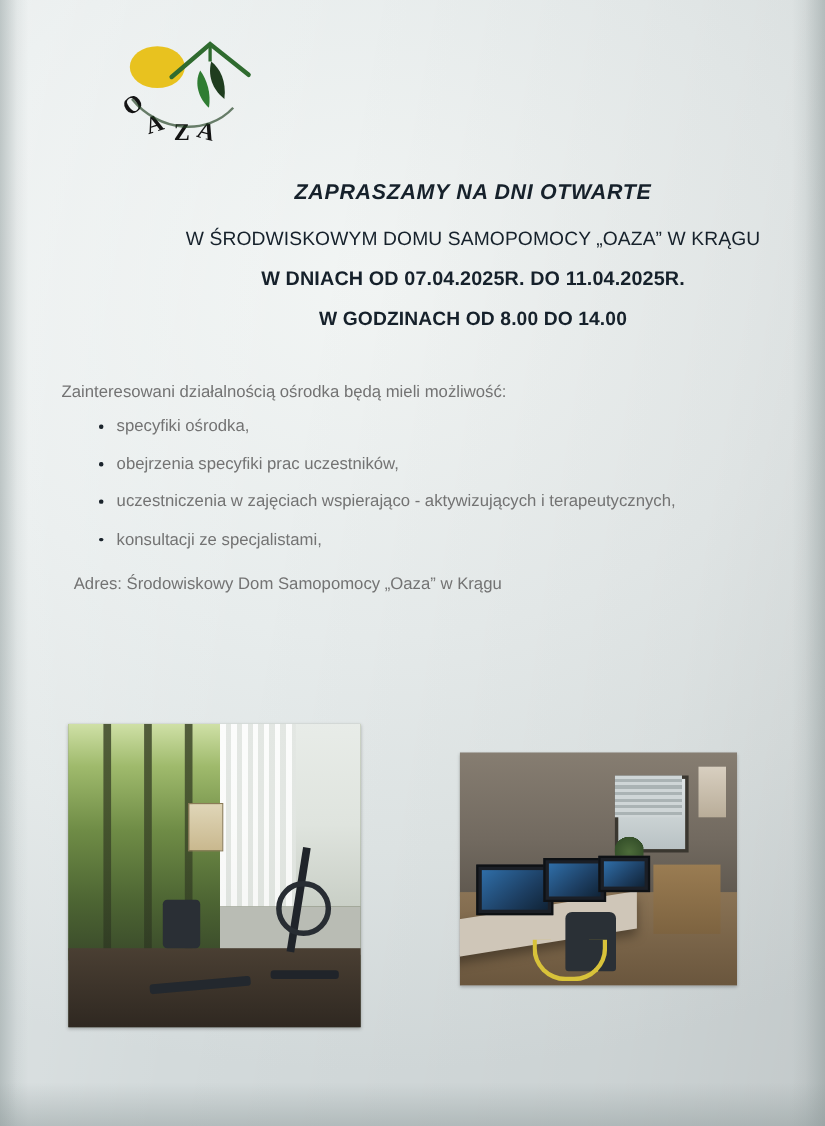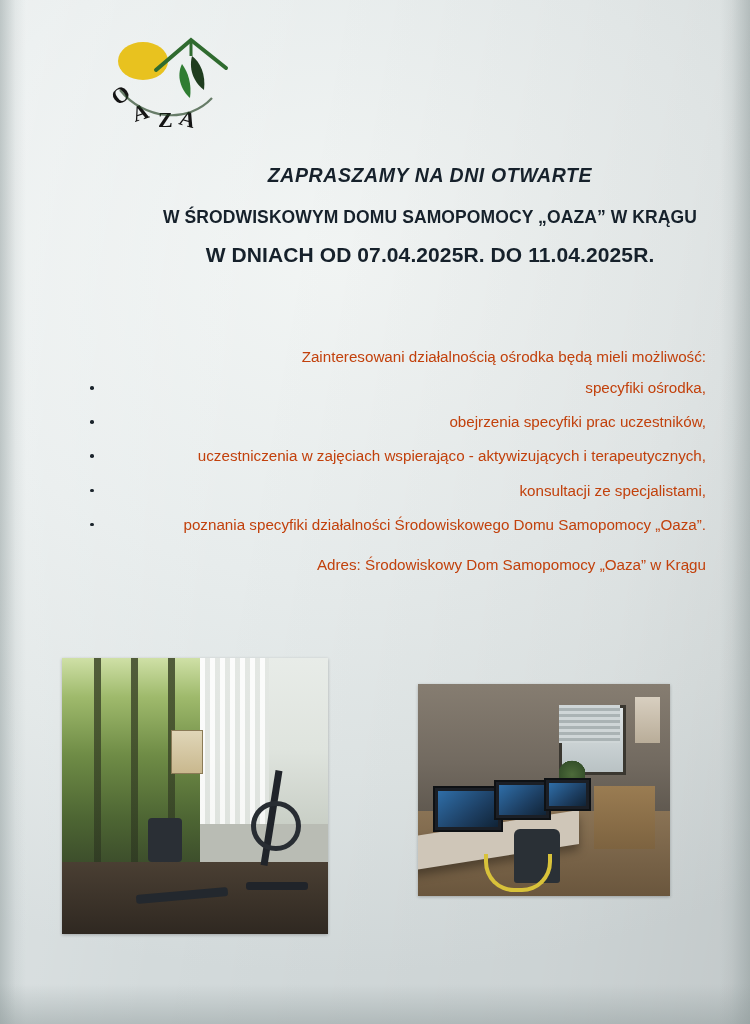--- a/index.html
+++ b/index.html
@@ -76,47 +76,46 @@
   }
   .h-line1 {
     font-style: italic;
     font-weight: bold;
     font-size: 19.5px;
     letter-spacing: 0.6px;
     margin-bottom: 14px;
     margin-top: 20px;
   }
   .h-line2 {
-    font-weight: bold;
+    font-weight: normal;
     font-size: 17.5px;
     letter-spacing: 0.1px;
     margin-bottom: 15px;
     margin-top: 20px;
   }
   .h-line3 {
     font-weight: bold;
-    font-size: 21px;
+    font-size: 18px;
     letter-spacing: 0.1px;
     margin-bottom: 15px;
   }
   .h-line4 {
     font-weight: bold;
     font-size: 17.5px;
     letter-spacing: 0.1px;
   }
 
   
   .body-text {
     position: absolute;
     left: 56px;
     top: 348px;
     width: 650px;
-    color: #c2410c;
+    color: #737373;
     font-size: 15.2px;
-    text-align: right;
   }
   .intro {
     margin: 0 0 14px 0;
   }
   ul.items {
     list-style: none;
     margin: 0 0 22px 0;
     padding: 0 0 0 34px;
   }
   ul.items li {
@@ -317,30 +316,30 @@
       </g>
 
       <path d="M24 62 C48 92 92 96 116 70" fill="none" stroke="#1f3d1f" stroke-width="2.2" opacity="0.65"></path>
     </svg>
   </div>
 
   <div class="headings">
     <div class="h-line1">ZAPRASZAMY NA DNI OTWARTE</div>
     <div class="h-line2">W ŚRODWISKOWYM DOMU SAMOPOMOCY „OAZA” W KRĄGU</div>
     <div class="h-line3">W DNIACH OD 07.04.2025R. DO 11.04.2025R.</div>
+    <div class="h-line4">W GODZINACH OD 8.00 DO 14.00</div>
   </div>
 
   <div class="body-text">
     <p class="intro">Zainteresowani działalnością ośrodka będą mieli możliwość:</p>
     <ul class="items">
       <li>specyfiki ośrodka,</li>
       <li>obejrzenia specyfiki prac uczestników,</li>
       <li>uczestniczenia w zajęciach wspierająco - aktywizujących i terapeutycznych,</li>
       <li>konsultacji ze specjalistami,</li>
-      <li>poznania specyfiki działalności Środowiskowego Domu Samopomocy „Oaza”.</li>
     </ul>
     <p class="address-line">Adres: Środowiskowy Dom Samopomocy „Oaza” w Krągu</p>
   </div>
 
   <div class="photo photo-left">
     <div class="ph-inner">
       <div class="pl-bg"></div>
       <div class="pl-mural"></div>
       <div class="pl-trunk" style="left:12%"></div>
       <div class="pl-trunk" style="left:26%"></div>

